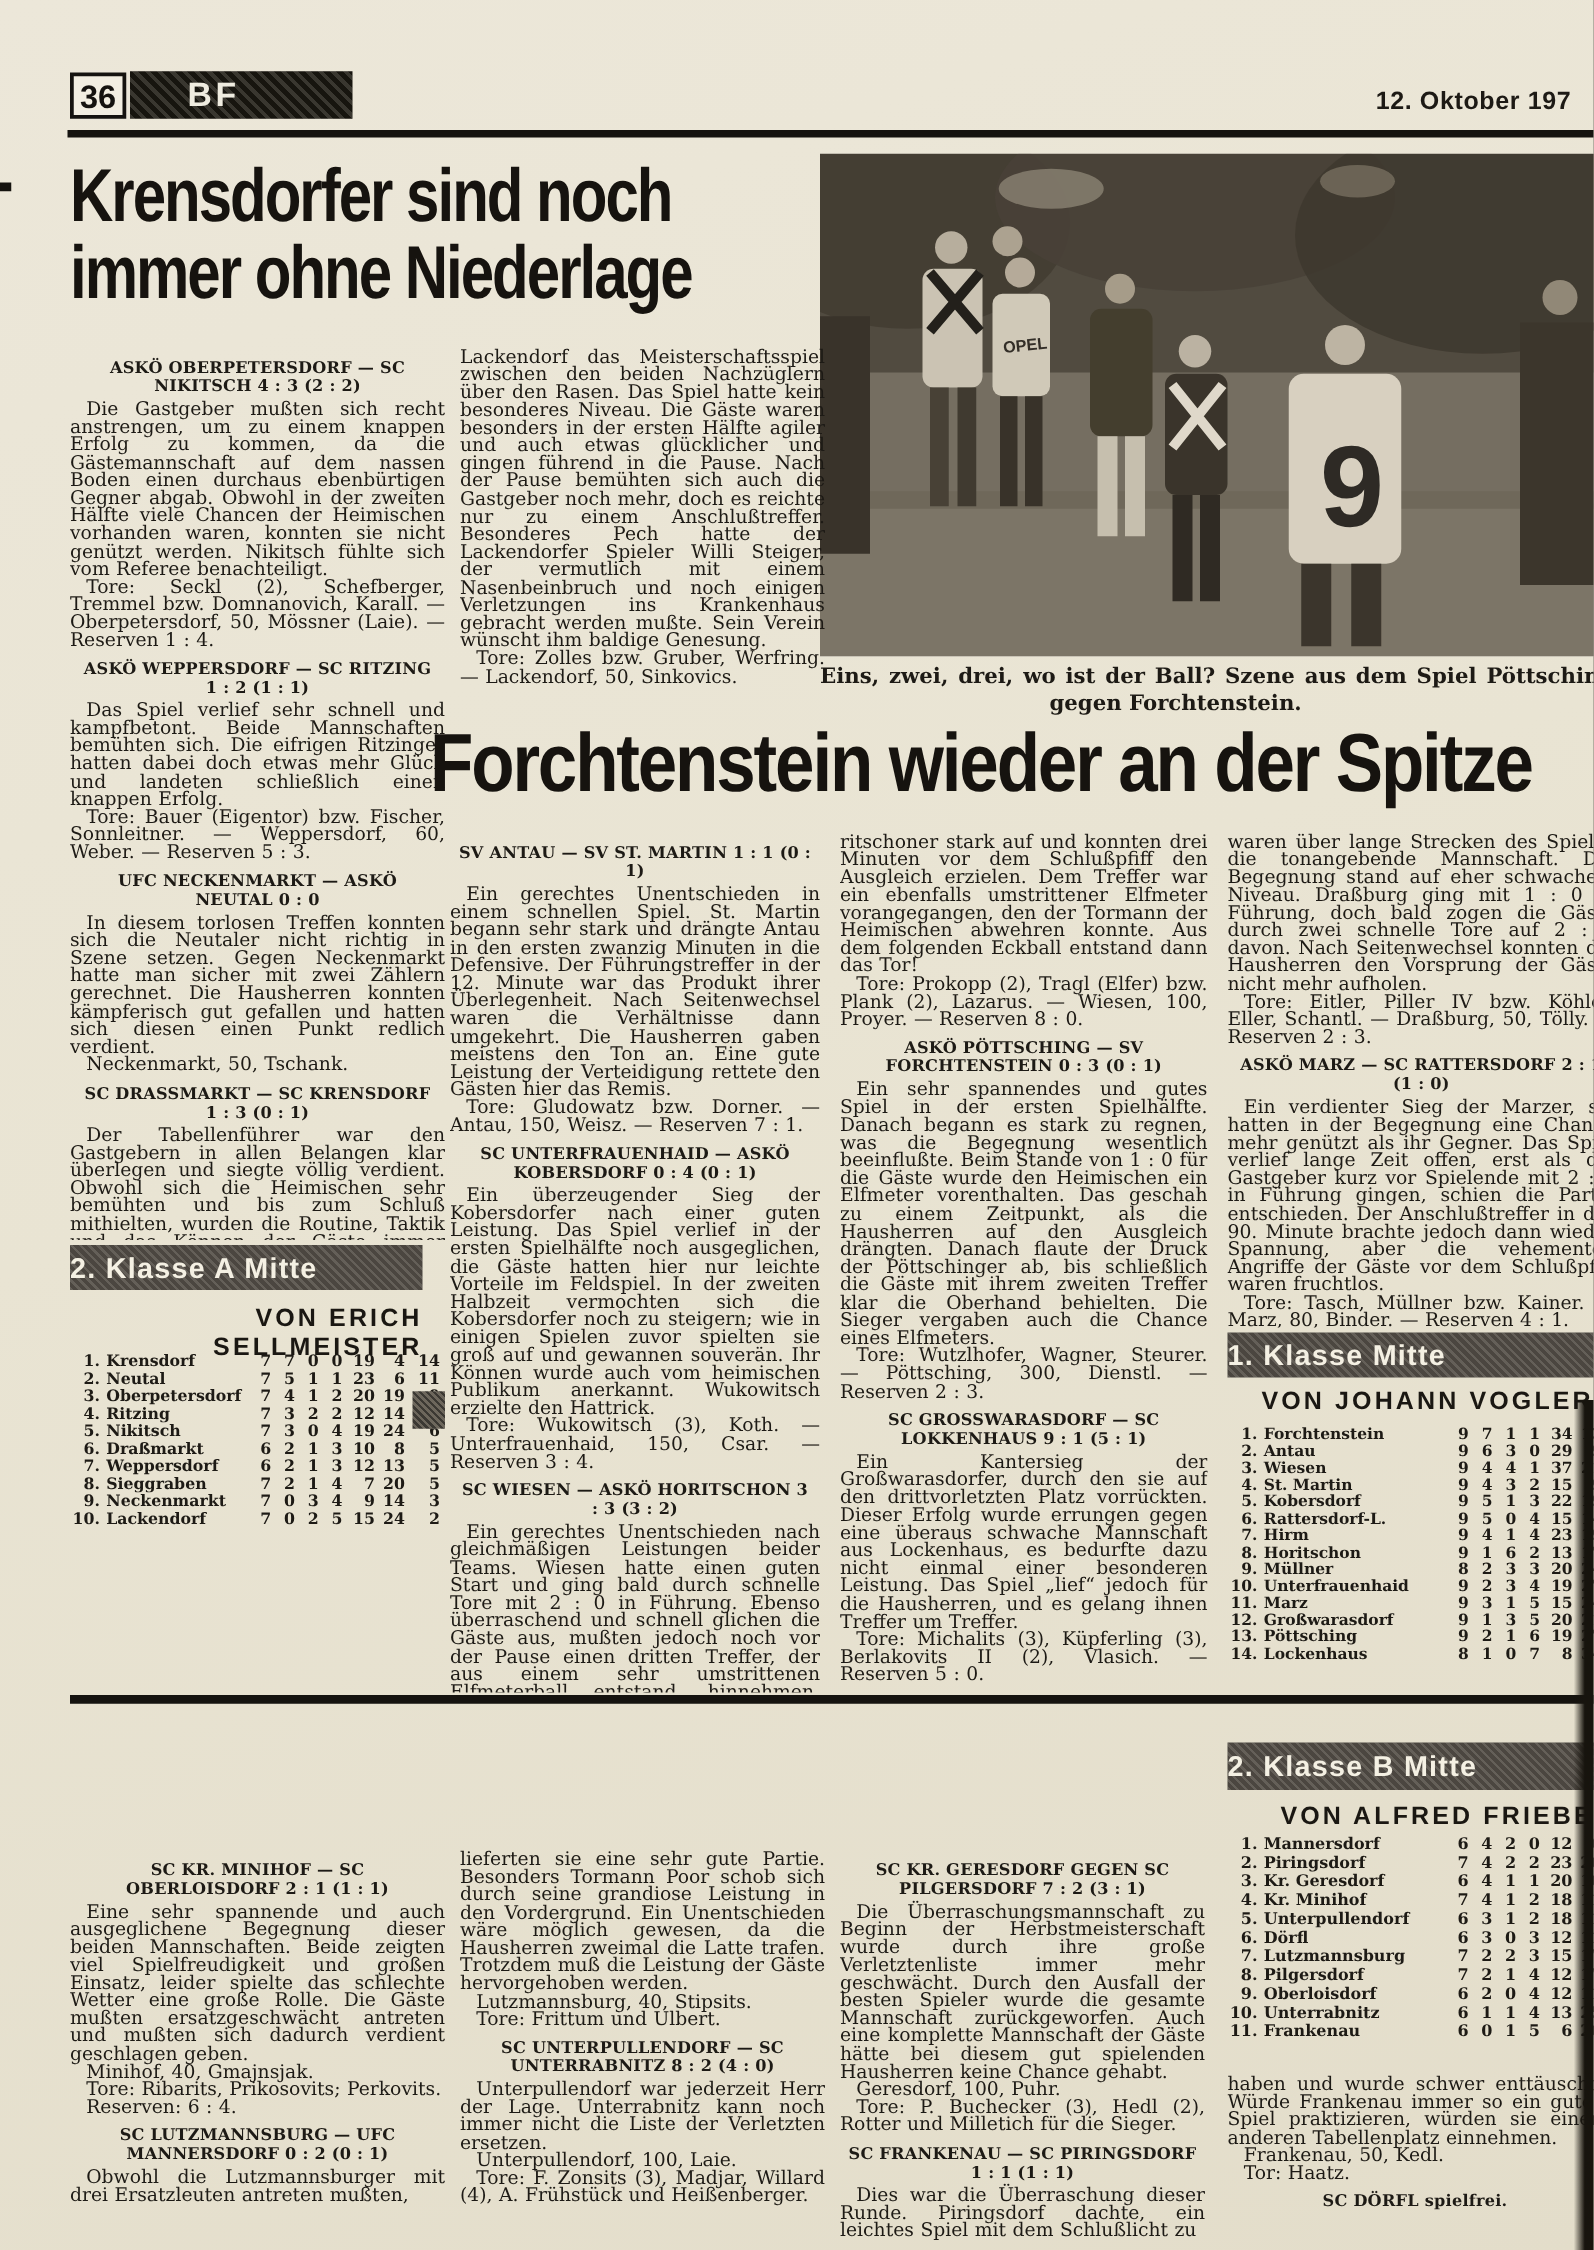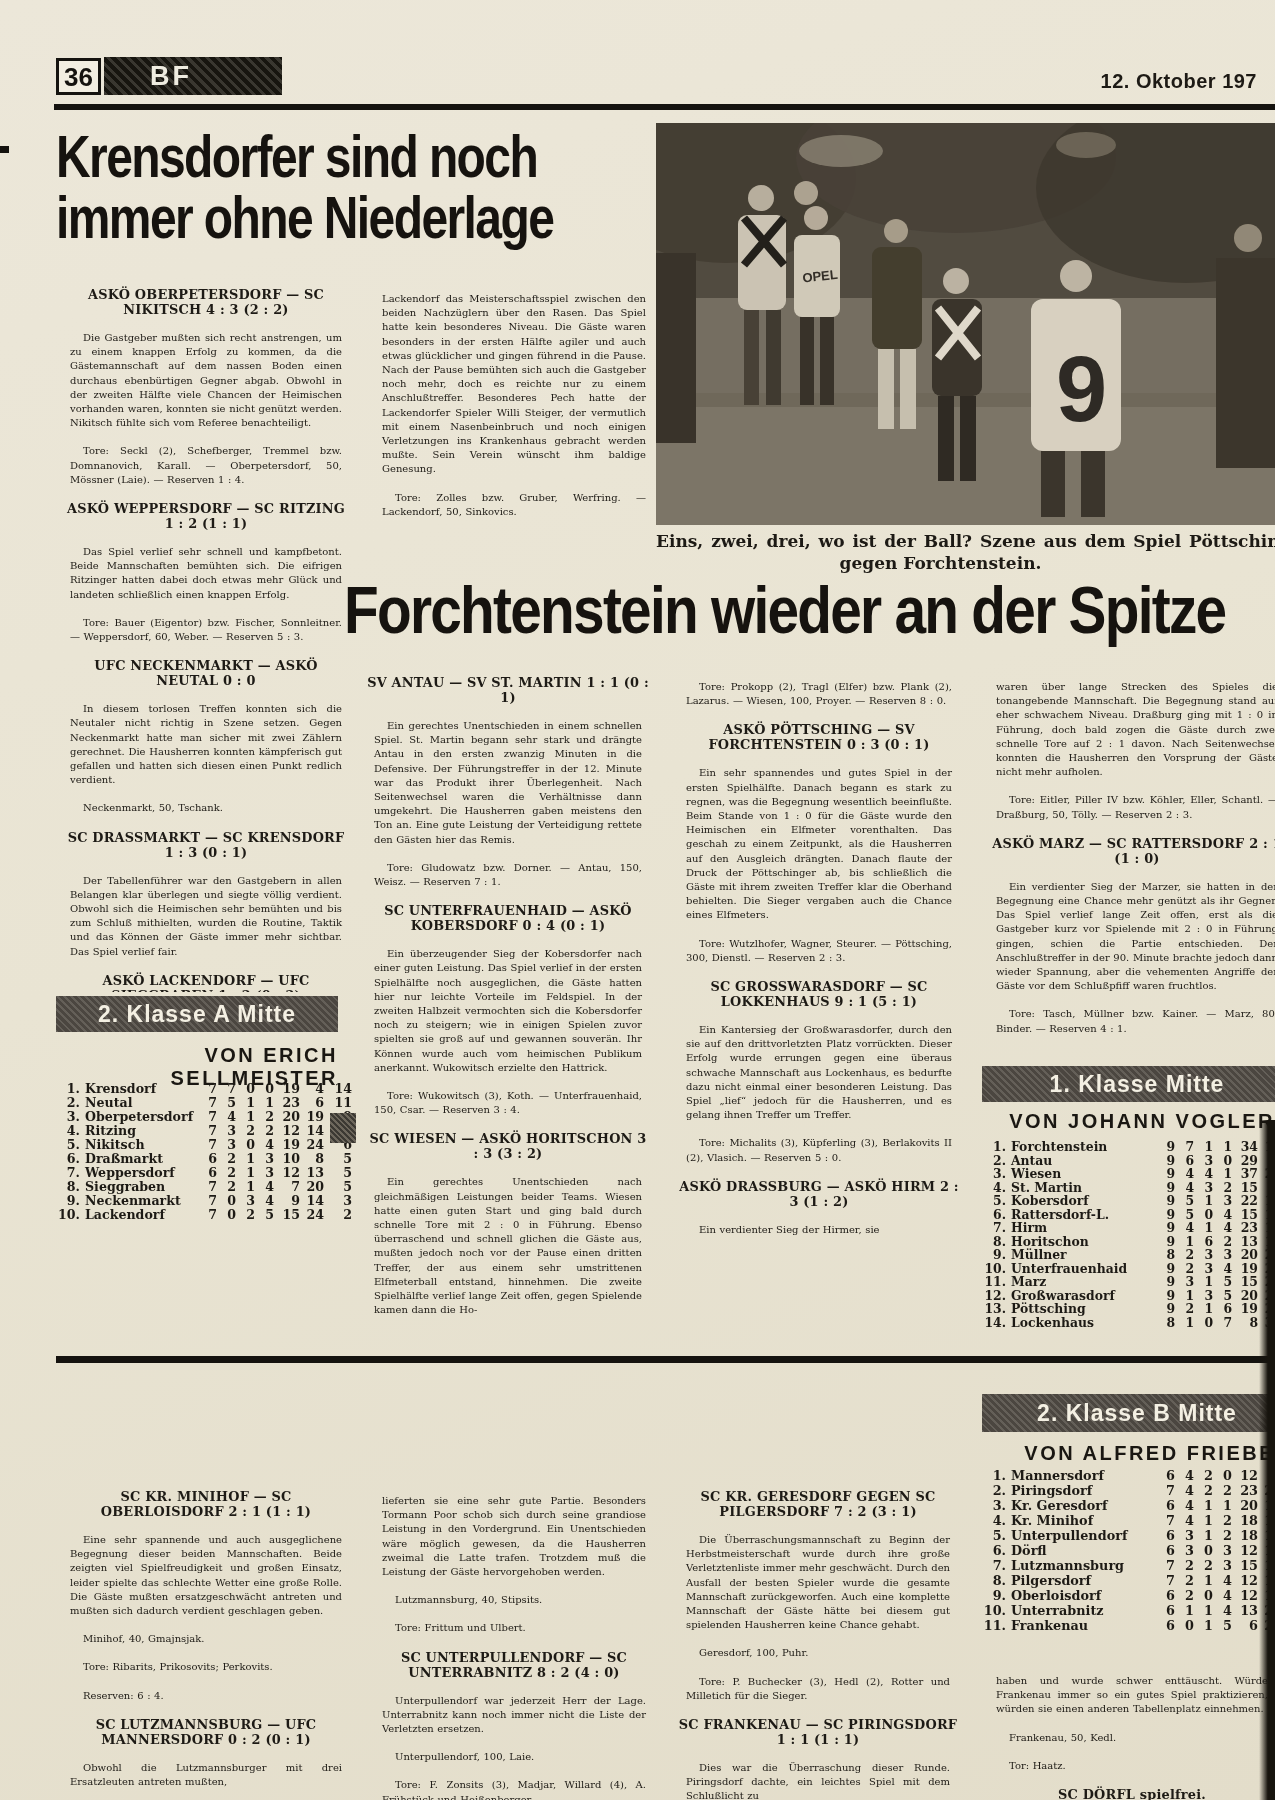--- a/index.html
+++ b/index.html
@@ -17,23 +17,23 @@
   .date{font:700 20px "Liberation Sans",sans-serif;letter-spacing:.5px;white-space:nowrap}
   .headline{font-family:"Liberation Sans",sans-serif;font-weight:700;color:#16130f;
             letter-spacing:-2px;transform-origin:left top;white-space:nowrap}
   .h-top{font-size:60px;line-height:61px;transform:scaleX(.80)}
   .h-mid{font-size:66px;line-height:68px;transform:scaleX(.86)}
   .h-bot{font-size:63px;line-height:66px;transform:scaleX(.82)}
   .col{overflow:hidden}
   .art-heading{font-weight:700;font-size:12.9px;line-height:15px;text-align:center;
                margin:9px 6px 3px;letter-spacing:.2px}
   .art-heading:empty{display:none;margin:0}
-  .para{margin:14px;font-size:10px;line-height:14.2px;text-align:justify;text-indent:13px;word-spacing:.4px}
+  .para{margin:0;font-size:15px;line-height:14.2px;text-align:justify;text-indent:13px;word-spacing:.4px}
   .para.ni{text-indent:0}
-  .banner{height:36px;color:#f4f0e3;text-align:center;letter-spacing:1px;
+  .banner{height:36px;color:#f4f0e3;letter-spacing:1px;
           font:700 23px/36px "Liberation Sans",sans-serif;
           background:repeating-linear-gradient(45deg,rgba(245,241,228,.15) 0 2px,rgba(0,0,0,0) 2px 5px),#4b4640}
   .byline{font:700 20px "Liberation Sans",sans-serif;letter-spacing:2.5px;text-align:right;color:#1a1712}
   .table{font-weight:700;overflow:hidden}
   .trow{display:flex;white-space:nowrap}
   .t-a .trow{height:14px;font-size:12.6px;line-height:14px}
   .t-m .trow{height:13.5px;font-size:12.4px;line-height:13.5px}
   .t-b .trow{height:15px;font-size:12.8px;line-height:15px}
   .t-rank{width:24px;text-align:right}
   .t-name{flex:1 1 auto;overflow:hidden;padding-left:5px}
@@ -182,20 +182,21 @@
       <div class="article">
         <div class="art-heading">SC WIESEN — ASKÖ HORITSCHON 3 : 3 (3 : 2)</div>
         <div>
 
         <p class="para">Ein gerechtes Unentschieden nach gleichmäßigen Leistungen beider Teams. Wiesen hatte einen guten Start und ging bald durch schnelle Tore mit 2 : 0 in Führung. Ebenso überraschend und schnell glichen die Gäste aus, mußten jedoch noch vor der Pause einen dritten Treffer, der aus einem sehr umstrittenen Elfmeterball entstand, hinnehmen. Die zweite Spielhälfte verlief lange Zeit offen, gegen Spielende kamen dann die Ho-</p>
         </div>
       </div>
     </div>
 
   <div class="abs col" style="left:672px;top:666px;width:294px;height:688px">
+    <p class="para ni">ritschoner stark auf und konnten drei Minuten vor dem Schlußpfiff den Ausgleich erzielen. Dem Treffer war ein ebenfalls umstrittener Elfmeter vorangegangen, den der Tormann der Heimischen abwehren konnte. Aus dem folgenden Eckball entstand dann das Tor!</p>
     <div>
 
     <p class="para">Tore: Prokopp (2), Tragl (Elfer) bzw. Plank (2), Lazarus. — Wiesen, 100, Proyer. — Reserven 8 : 0.</p>
       </div>
     <div>
 
     <div class="article">
           <div class="art-heading">ASKÖ PÖTTSCHING — SV FORCHTENSTEIN 0 : 3 (0 : 1)</div>
           <div>
 

